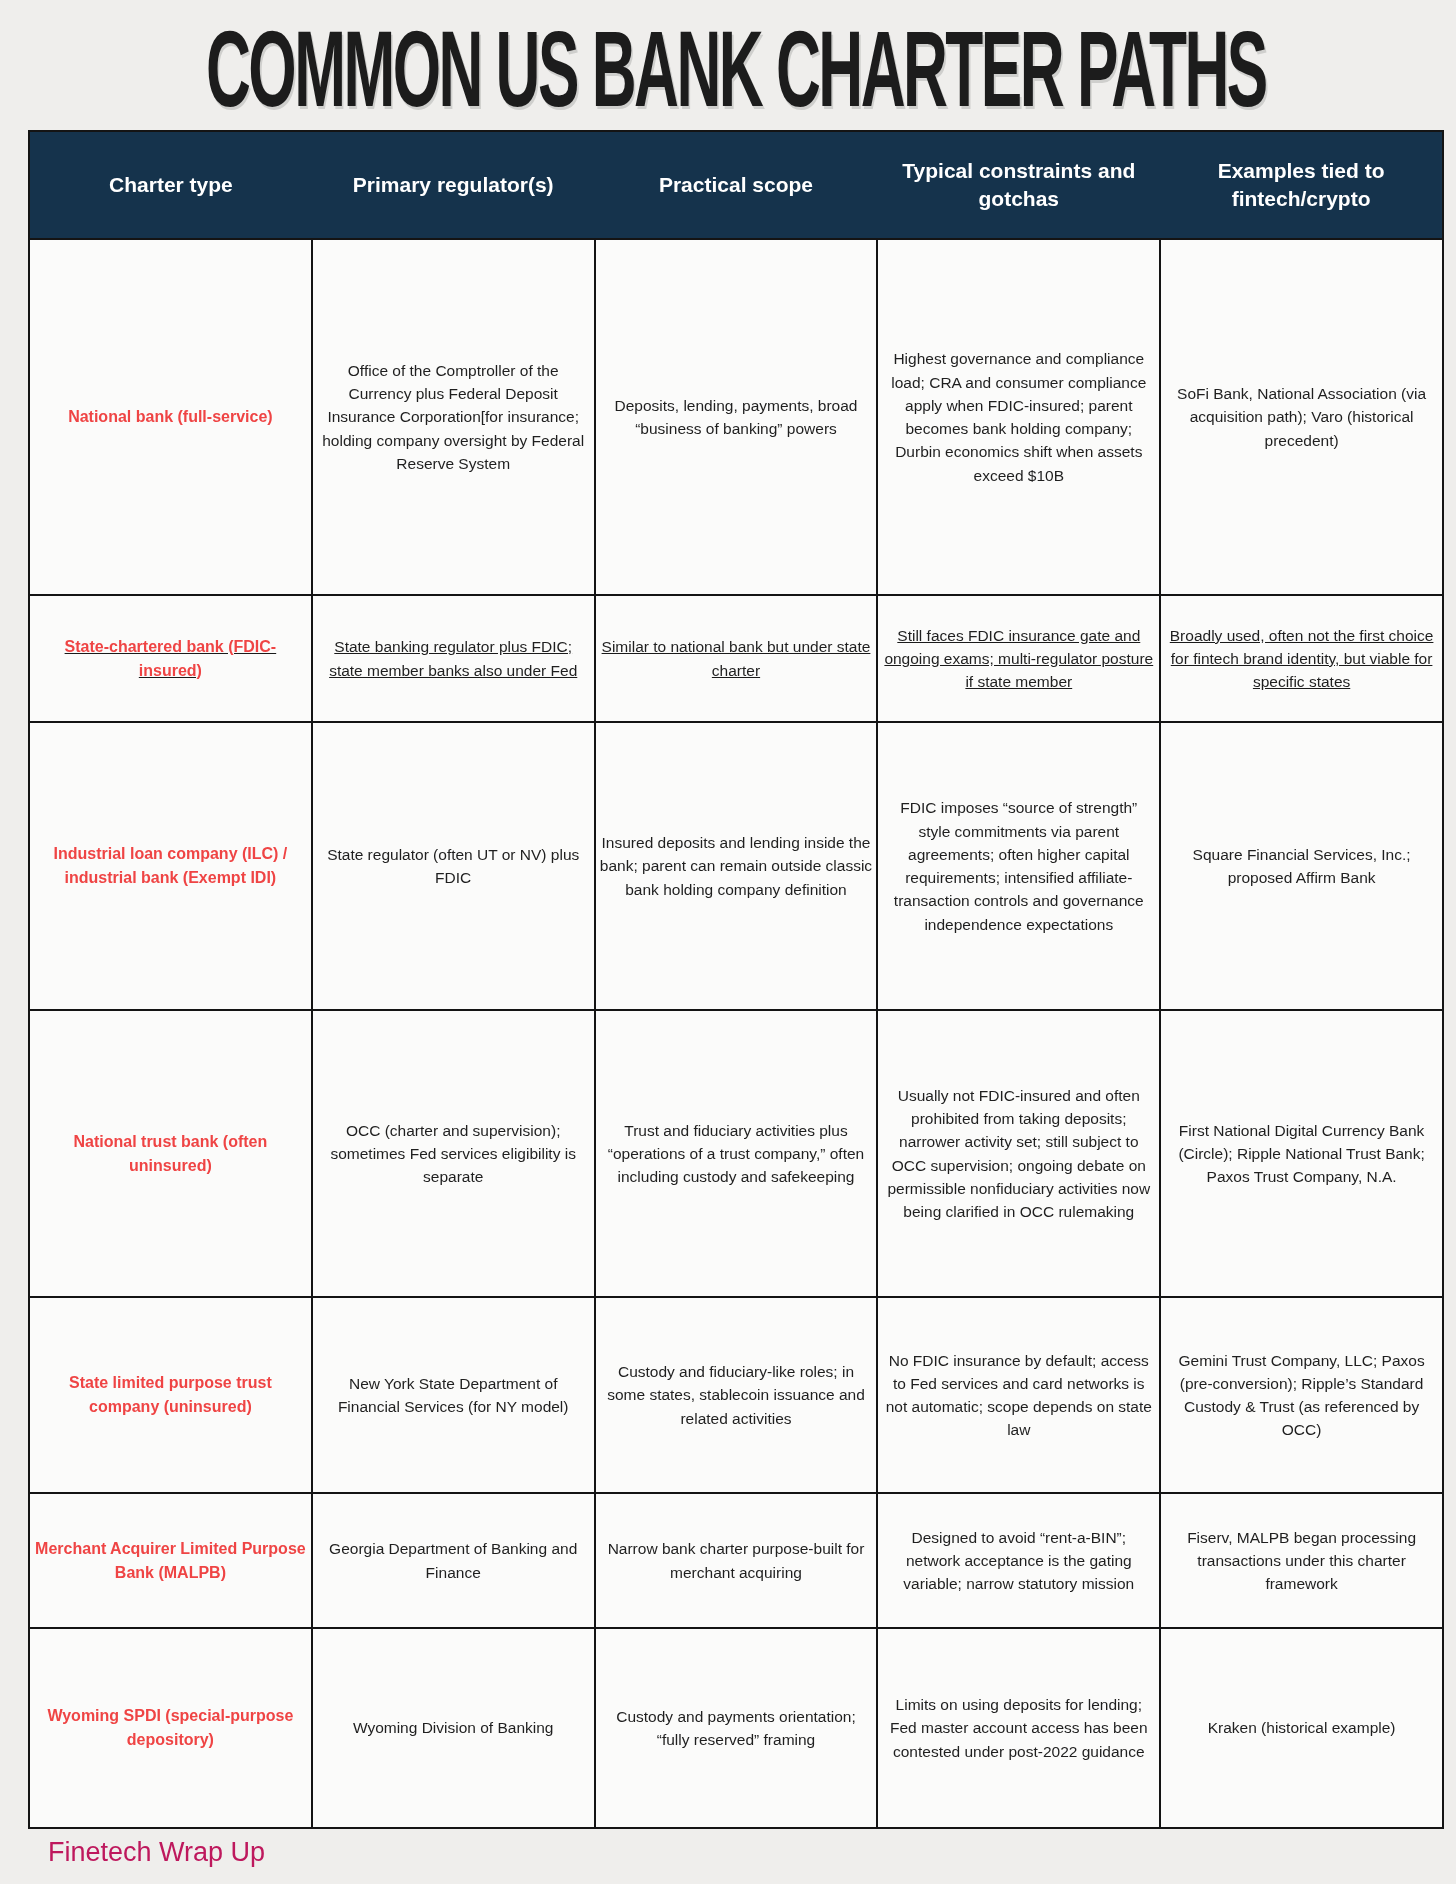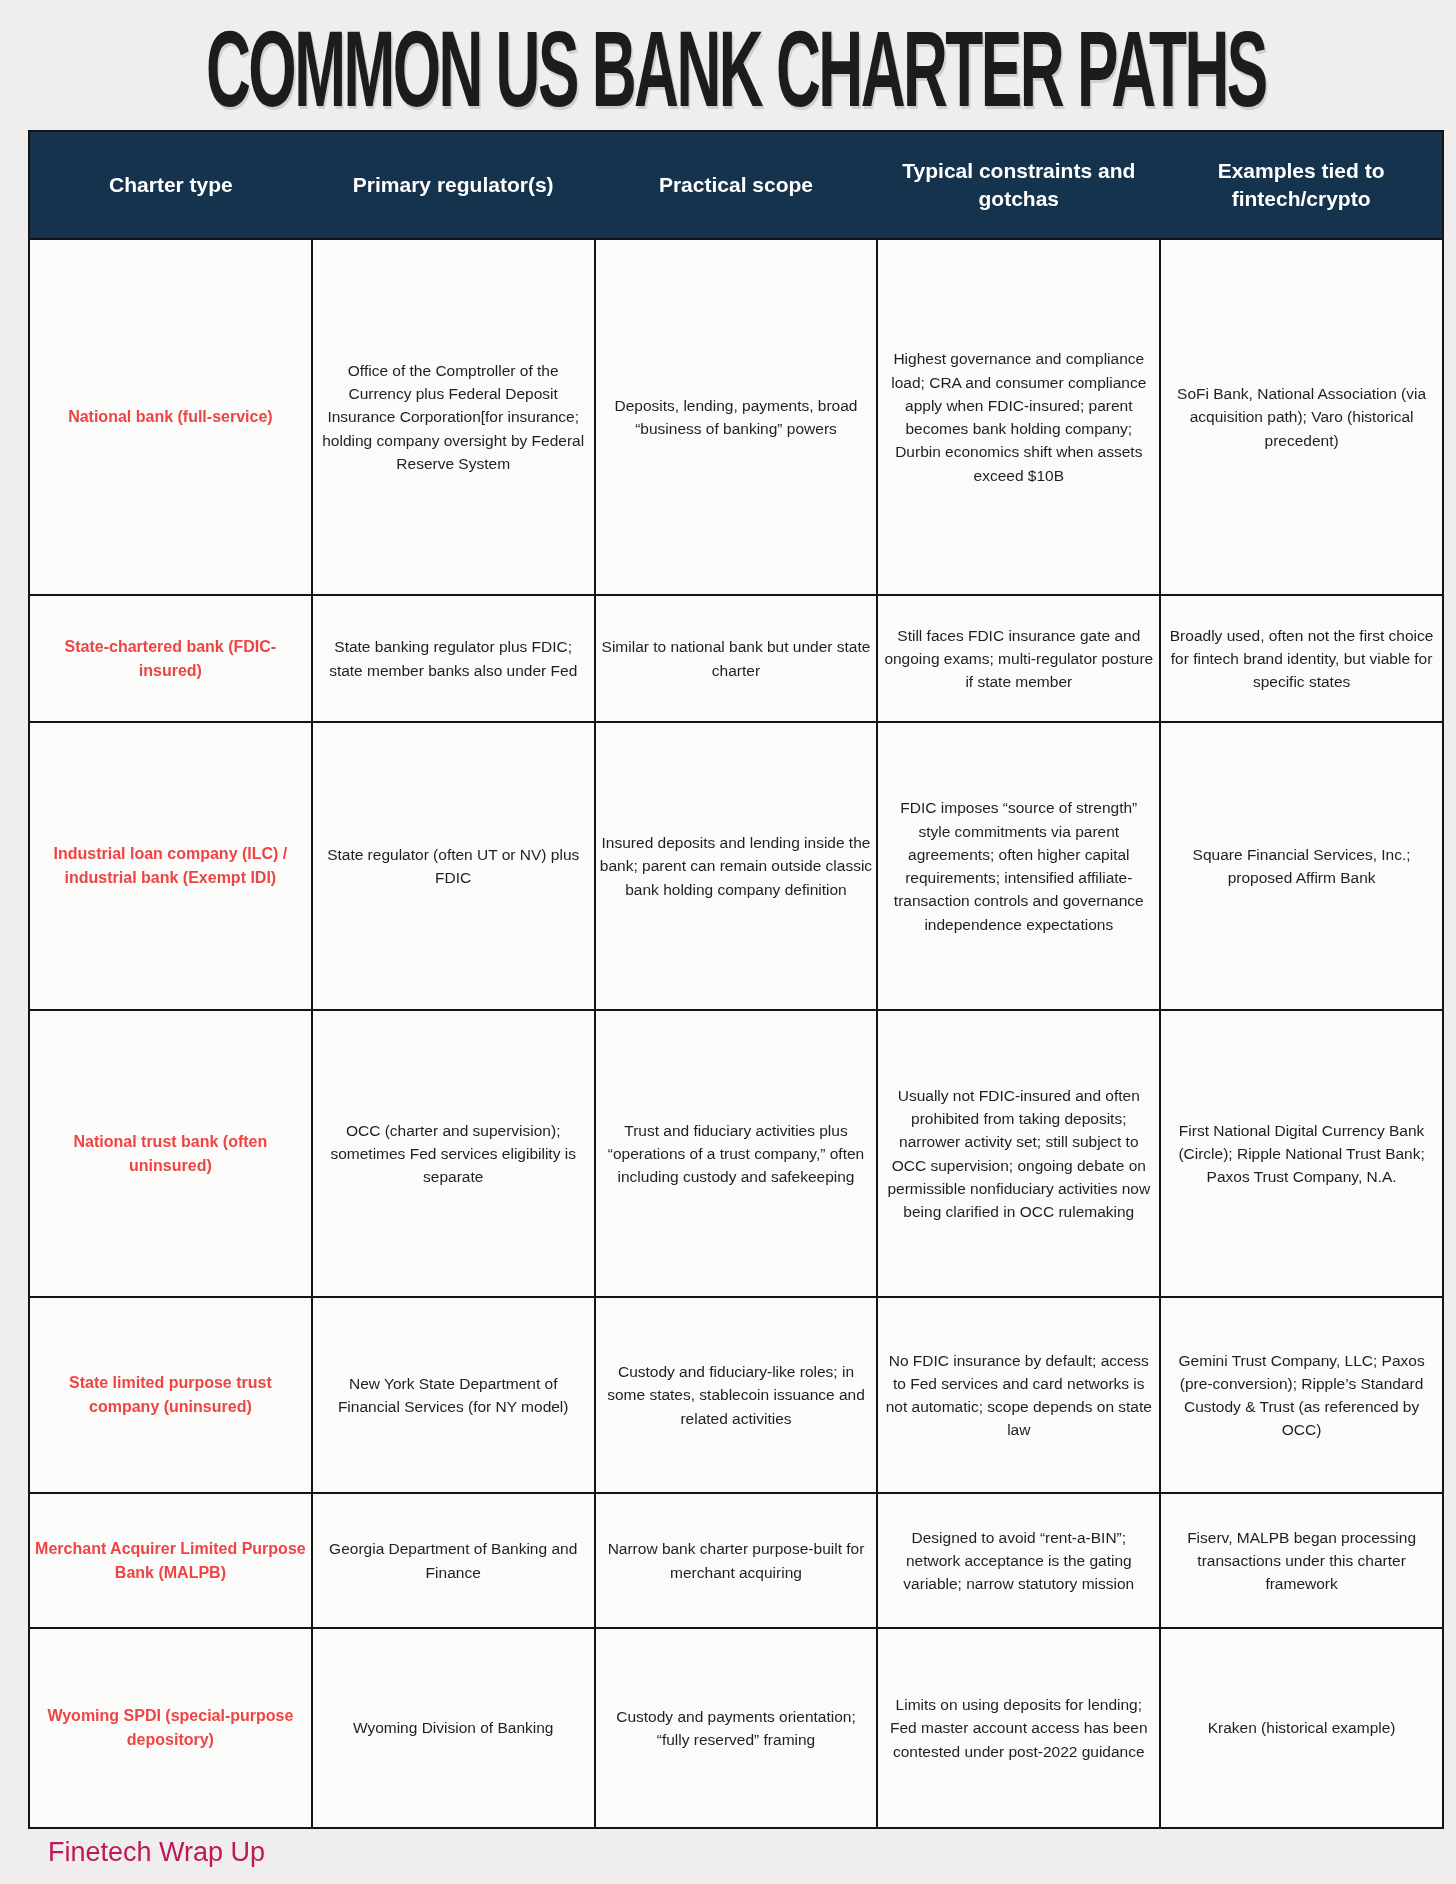--- a/index.html
+++ b/index.html
@@ -65,21 +65,21 @@
     color: #1f1f1f;
     background: #fbfbfa;
     word-wrap: break-word;
   }
   .charter-table td.col-charter {
     font-weight: bold;
     font-size: 16px;
     color: #ef4444;
   }
   .charter-table tbody tr:nth-child(1) { height: 356px; }
-  .charter-table tbody tr:nth-child(2) { height: 127px; }
+  .charter-table tbody tr:nth-child(2) { height: 127px; text-decoration: underline; }
   .charter-table tbody tr:nth-child(3) { height: 288px; }
   .charter-table tbody tr:nth-child(4) { height: 287px; }
   .charter-table tbody tr:nth-child(5) { height: 196px; }
   .charter-table tbody tr:nth-child(6) { height: 135px; }
   .charter-table tbody tr:nth-child(7) { height: 200px; }
   .footer-credit {
     font-size: 27px;
     color: #be185d;
     margin: 8px 0 0 40px;
   }

